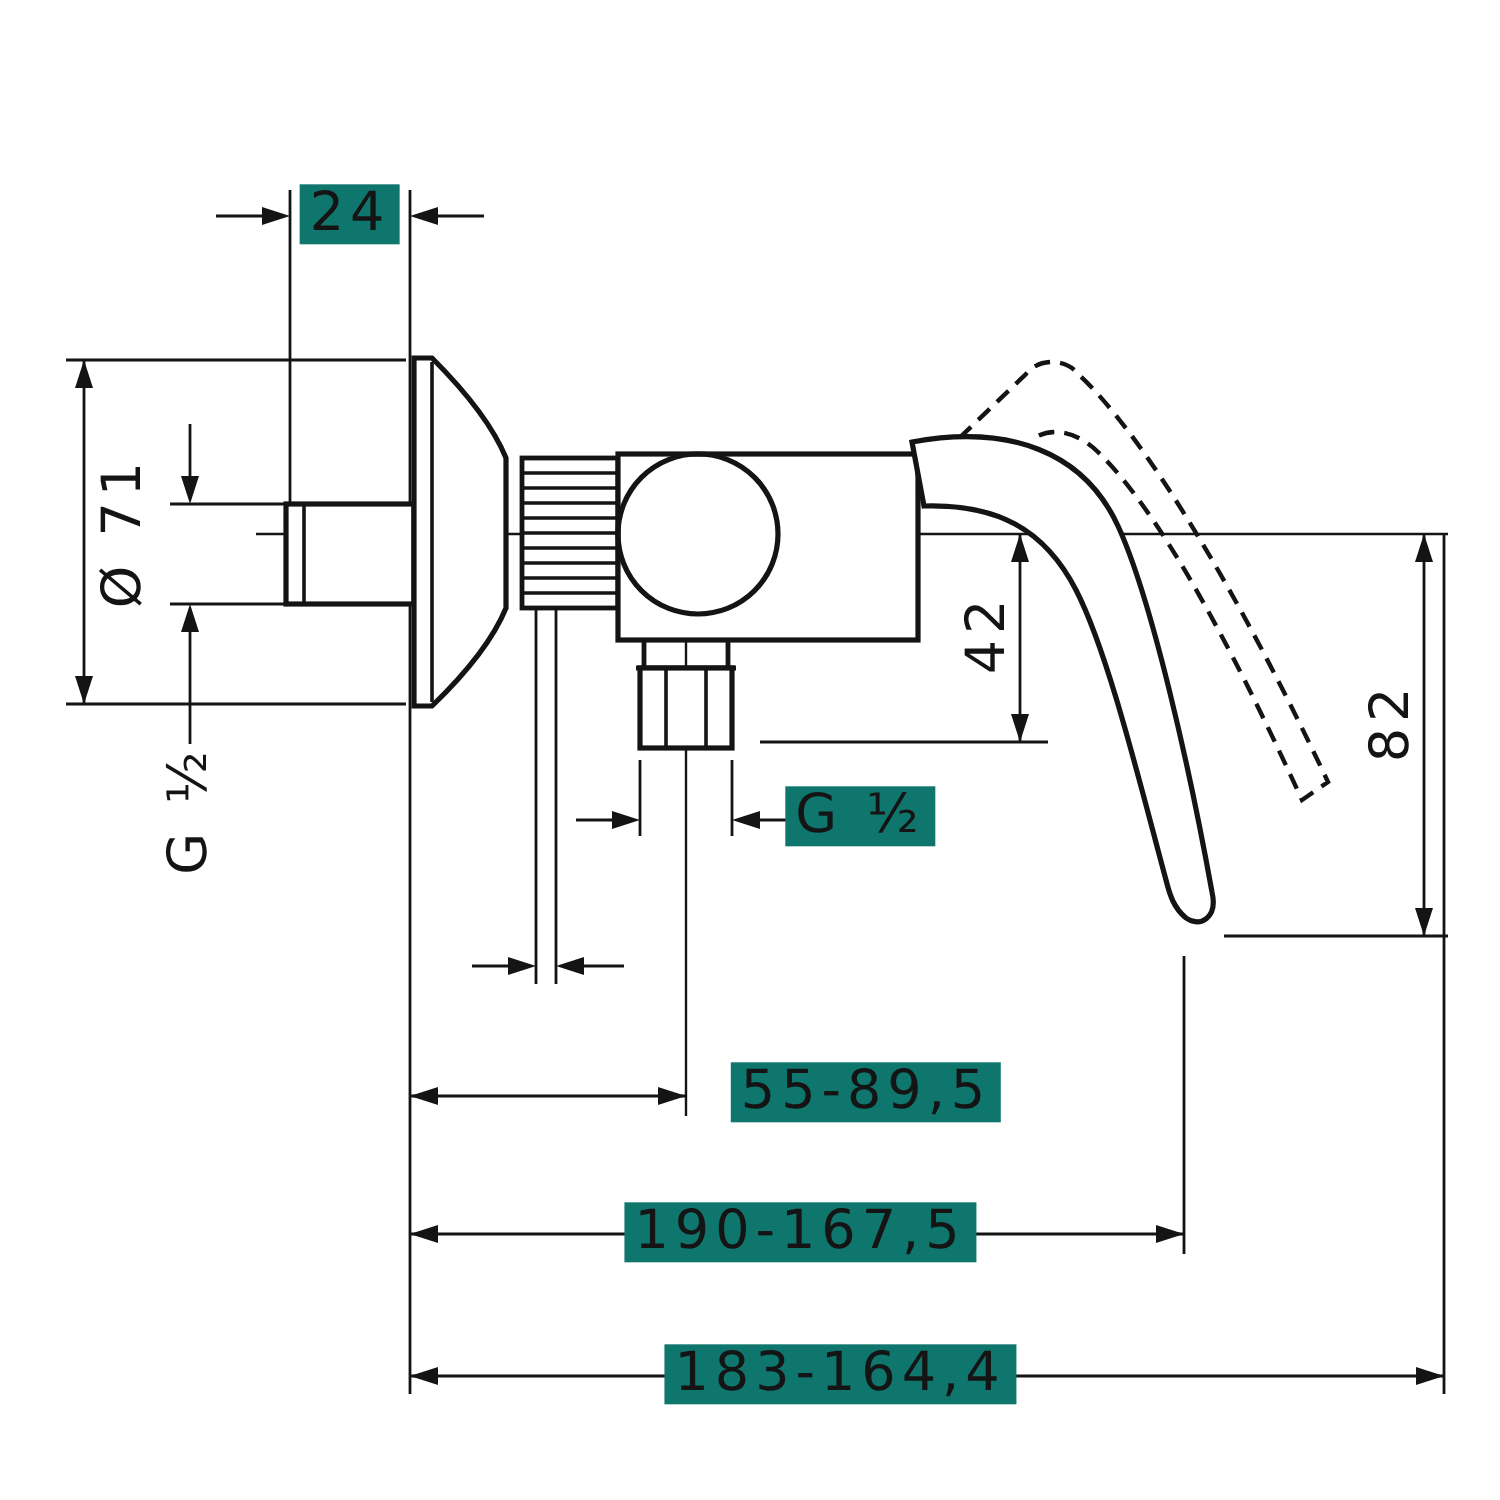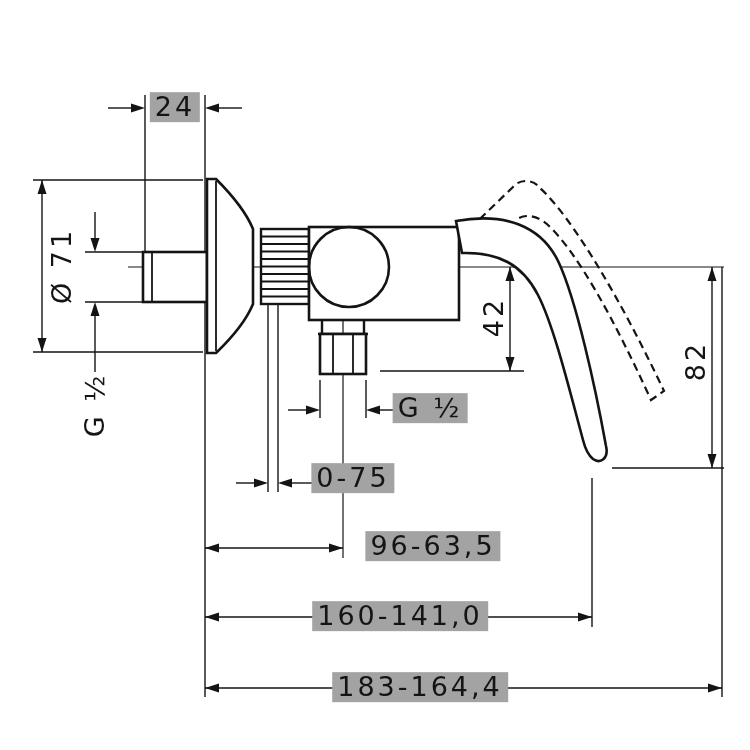--- a/index.html
+++ b/index.html
@@ -4,21 +4,21 @@
 <style>
   html,body{margin:0;padding:0;background:#fff;}
   #stage{
     position:relative;width:750px;height:750px;background:#ffffff;
     font-family:"DejaVu Sans","Liberation Sans",sans-serif;overflow:hidden;
   }
   #drawing-svg{position:absolute;left:0;top:0;}
   .dim{
     position:absolute;transform:translate(-50%,-50%);
     font-size:27px;letter-spacing:3px;color:#141414;
-    white-space:nowrap;background:#a3a3a3;padding:0 5px;line-height:1.1;
+    white-space:nowrap;background:#0f766e;padding:0 5px;line-height:1.1;
   }
   .dim.rot{
     transform:translate(-50%,-50%) rotate(-90deg);
     background:transparent;padding:0;
   }
 </style>
 </head>
 <body>
 
 <div id="stage">
@@ -139,22 +139,21 @@
   <div class="dim" style="left:175px;top:107px">24</div>
 
   <div class="dim rot" style="left:62px;top:266px">Ø 71</div>
 
   <div class="dim rot" style="left:95px;top:405px">G ½</div>
 
   <div class="dim rot" style="left:494px;top:317px">42</div>
 
   <div class="dim rot" style="left:696px;top:361px">82</div>
 
-  <div class="dim" style="left:353px;top:478px">0-75</div>
 
   <div class="dim" style="left:430px;top:408px">G ½</div>
 
-  <div class="dim" style="left:433px;top:546px">96-63,5</div>
+  <div class="dim" style="left:433px;top:546px">55-89,5</div>
 
-  <div class="dim" style="left:400px;top:616px">160-141,0</div>
+  <div class="dim" style="left:400px;top:616px">190-167,5</div>
 
   <div class="dim" style="left:420px;top:687px">183-164,4</div>
 </div>
 
 </body></html>

